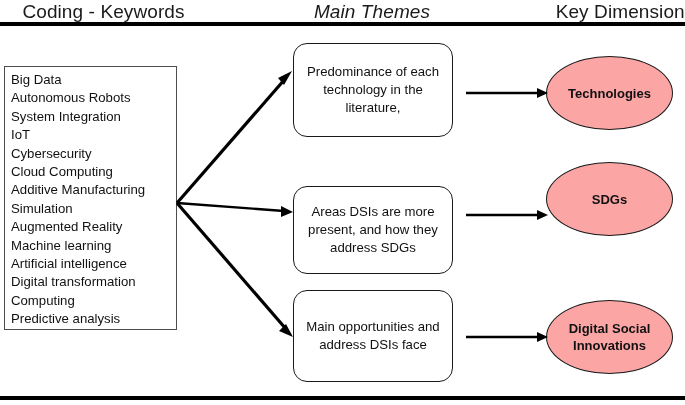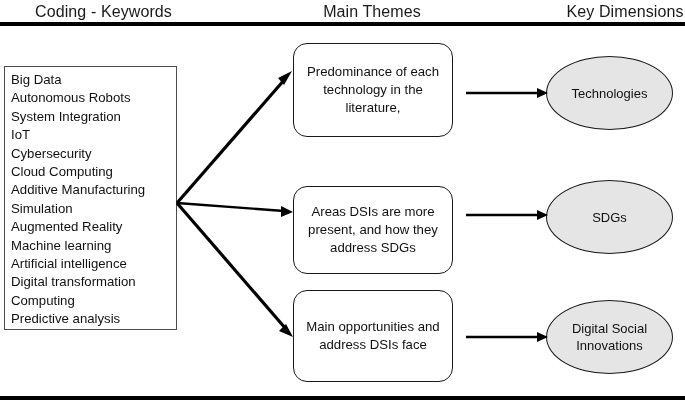--- a/index.html
+++ b/index.html
@@ -16,30 +16,30 @@
     width: 685px;
     height: 405px;
     background: #ffffff;
     overflow: hidden;
   }
 
   
   .col-header {
     position: absolute;
     top: 2px;
-    font-size: 16px;
+    font-size: 19px;
     font-weight: 400;
     color: #1a1a1a;
     text-align: center;
     white-space: nowrap;
     letter-spacing: 0.1px;
     line-height: 19px;
   }
   #hdr-coding   { left: 0px;   width: 207px; }
-  #hdr-themes   { left: 272px; width: 200px; }
+  #hdr-themes   { left: 272px; width: 200px; font-style: italic; }
   #hdr-keydim   { left: 525px; width: 200px; }
 
   
   .rule {
     position: absolute;
     left: 0;
     width: 685px;
     height: 4px;
     background: #000000;
   }
@@ -96,33 +96,34 @@
 
   
   .dim-ellipse {
     position: absolute;
     left: 546px;
     width: 127px;
     height: 74px;
     box-sizing: border-box;
     border: 1.3px solid #1a1a1a;
     border-radius: 50%;
-    background: #e5e5e5;
+    background: #fca5a5;
     display: flex;
     align-items: center;
     justify-content: center;
     text-align: center;
+    font-weight: bold;
   }
   .dim-ellipse .dim-text {
     font-size: 13px;
     line-height: 17px;
     color: #111111;
   }
   #dim-ellipse-0 { top: 56px;  }
-  #dim-ellipse-1 { top: 180px; text-align: center; }
+  #dim-ellipse-1 { top: 162px; text-align: center; }
   #dim-ellipse-2 { top: 300px; }
 
   
   #arrow-layer {
     position: absolute;
     left: 0;
     top: 0;
     width: 685px;
     height: 405px;
     pointer-events: none;

